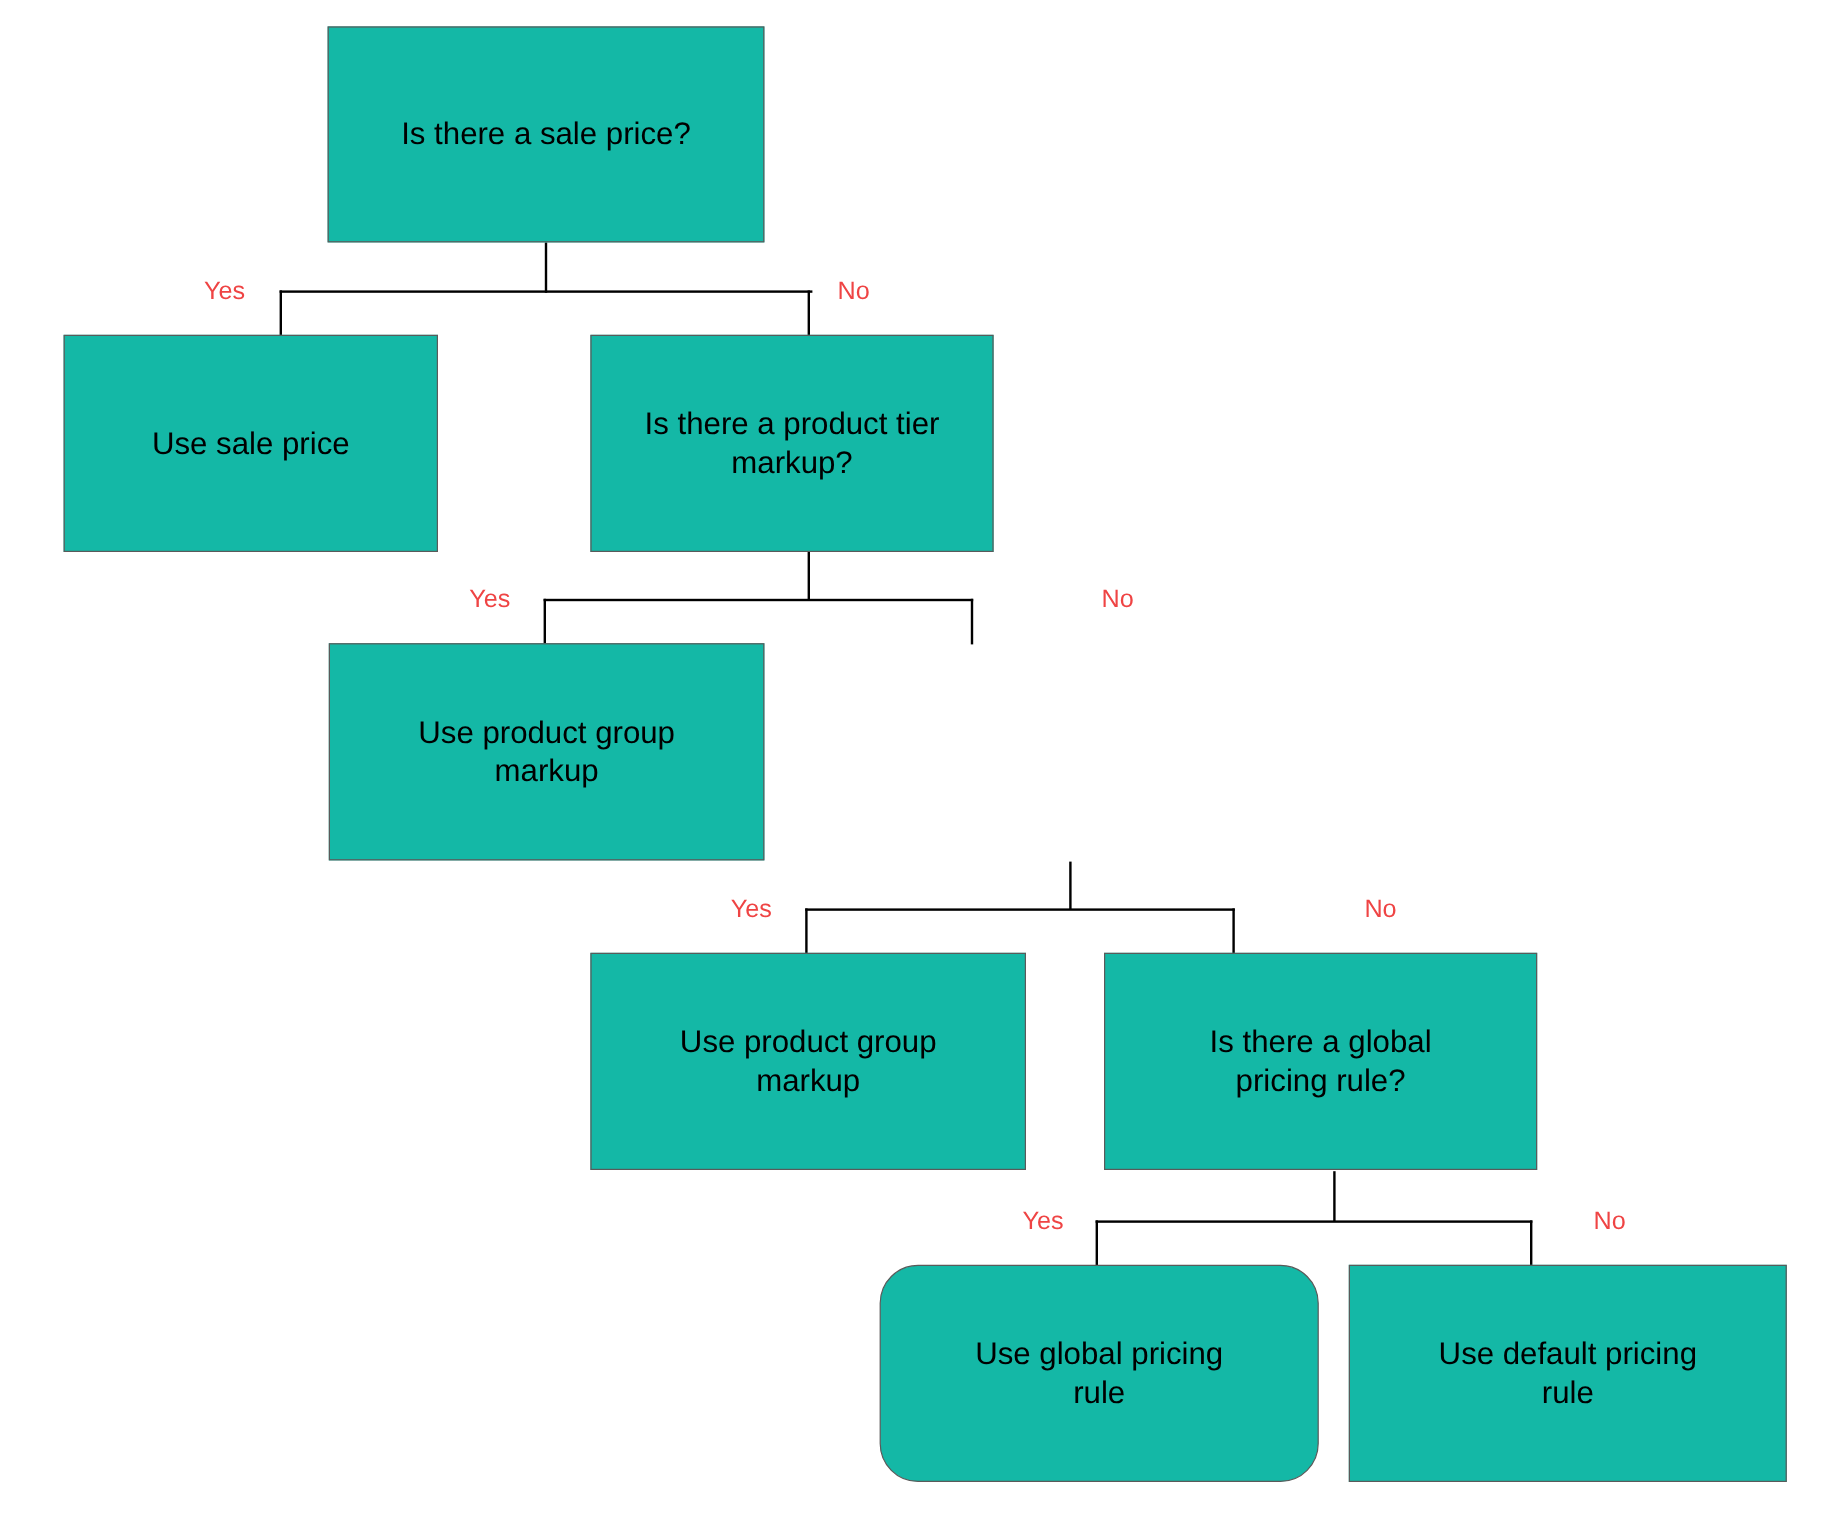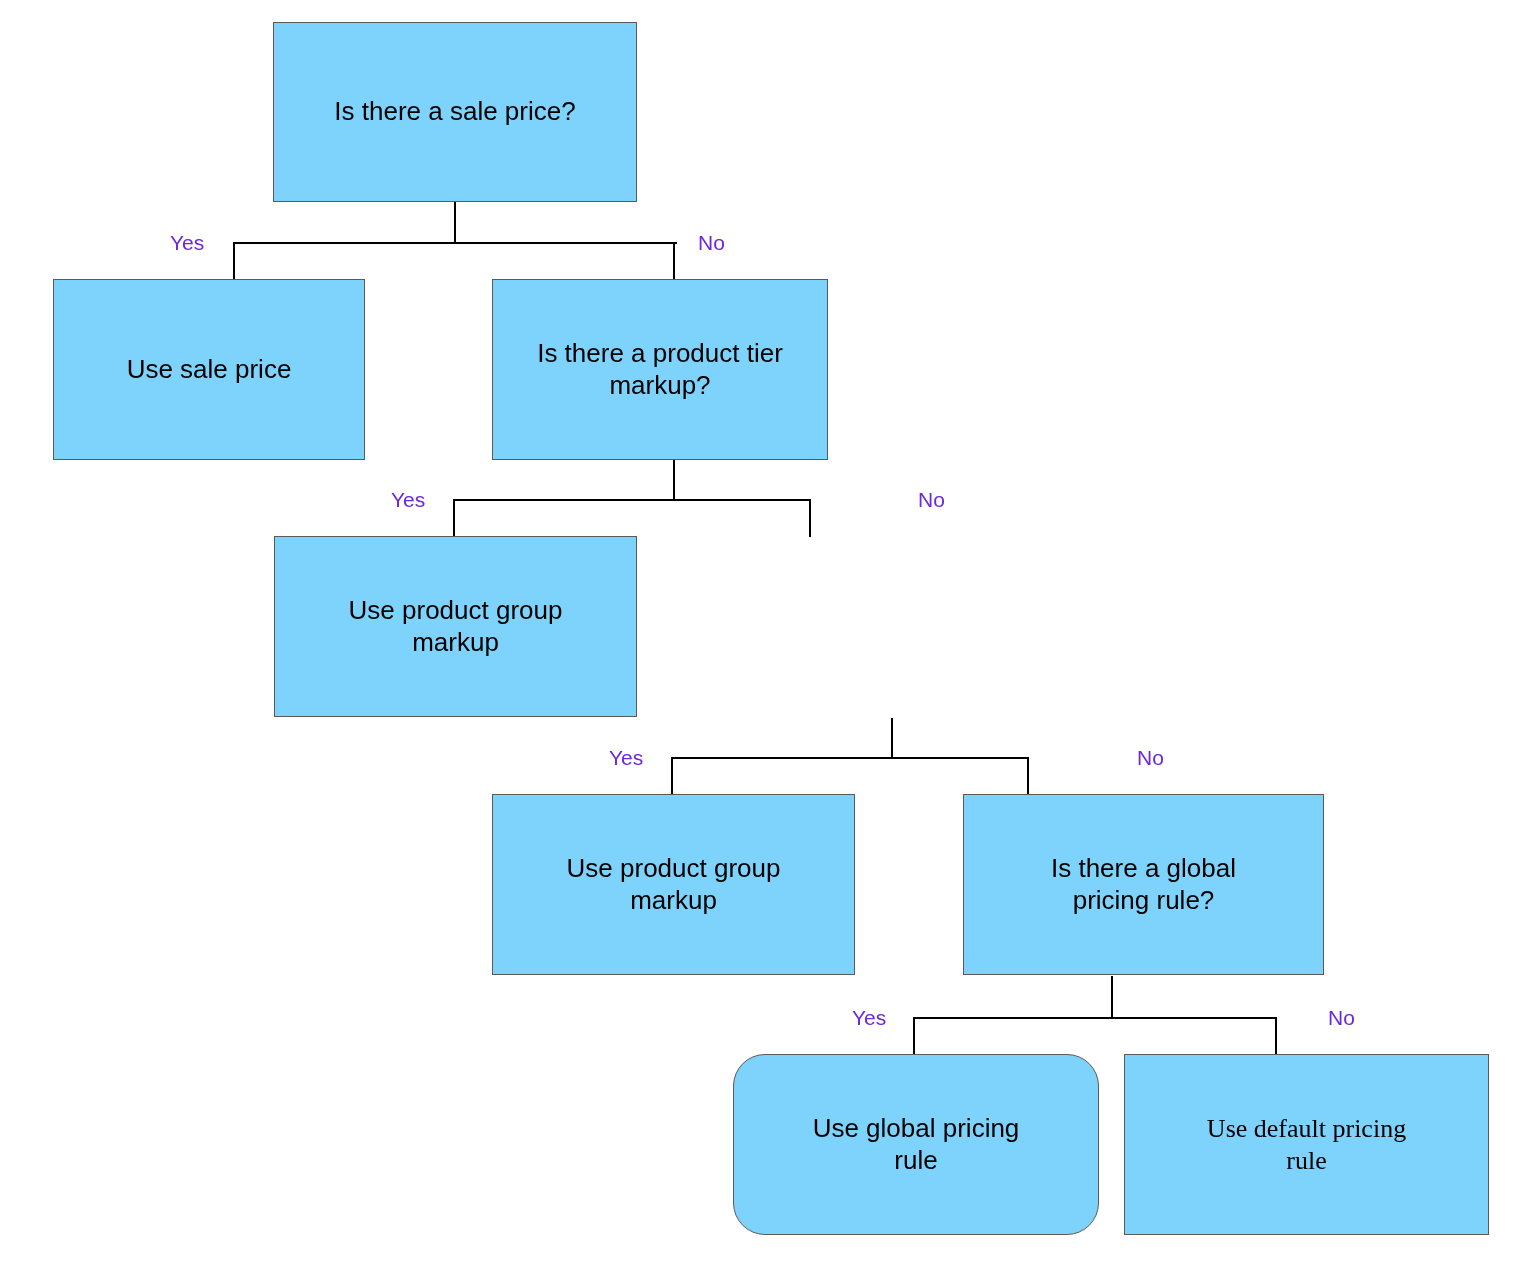--- a/index.html
+++ b/index.html
@@ -15,21 +15,21 @@
     position: relative;
     width: 1526px;
     height: 1264px;
     background: #ffffff;
     overflow: hidden;
   }
   .node {
     position: absolute;
     box-sizing: border-box;
     border: 1px solid #5a5a5a;
-    background: #7dd3fc;
+    background: #14b8a6;
     display: flex;
     align-items: center;
     justify-content: center;
     text-align: center;
     color: #000000;
     font-size: 26px;
     line-height: 1.22;
     font-family: "Liberation Sans", sans-serif;
     padding: 4px 10px;
     z-index: 2;
@@ -42,21 +42,21 @@
   .edge {
     position: absolute;
     background: #000000;
     z-index: 1;
   }
   .edge.v { width: 2px; }
   .edge.h { height: 2px; }
   .branch-label {
     position: absolute;
     font-size: 21px;
-    color: #6d28d9;
+    color: #ef4444;
     font-family: "Liberation Sans", sans-serif;
     white-space: nowrap;
     z-index: 3;
   }
 </style>
 </head>
 <body>
 
 <div id="canvas">
 
@@ -97,31 +97,31 @@
     <span class="label">Use product group
 markup</span>
   </div>
 
 
   <div class="node" style="left:492px; top:794px; width:363px; height:181px;">
     <span class="label">Use product group
 markup</span>
   </div>
 
-  <div class="node" style="left:963px; top:794px; width:361px; height:181px;">
+  <div class="node" style="left:920px; top:794px; width:361px; height:181px;">
     <span class="label">Is there a global
 pricing rule?</span>
   </div>
 
   <div class="node" style="left:733px; top:1054px; width:366px; height:181px;border-radius:32px;">
     <span class="label">Use global pricing
 rule</span>
   </div>
 
-  <div class="node" style="left:1124px; top:1054px; width:365px; height:181px;font-family:Liberation Serif, serif;">
+  <div class="node" style="left:1124px; top:1054px; width:365px; height:181px;">
     <span class="label">Use default pricing
 rule</span>
   </div>
 
   <div class="branch-label" style="left:170px; top:231px;">Yes</div>
   <div class="branch-label" style="left:698px; top:231px;">No</div>
 
   <div class="branch-label" style="left:391px; top:488px;">Yes</div>
   <div class="branch-label" style="left:918px; top:488px;">No</div>
 

